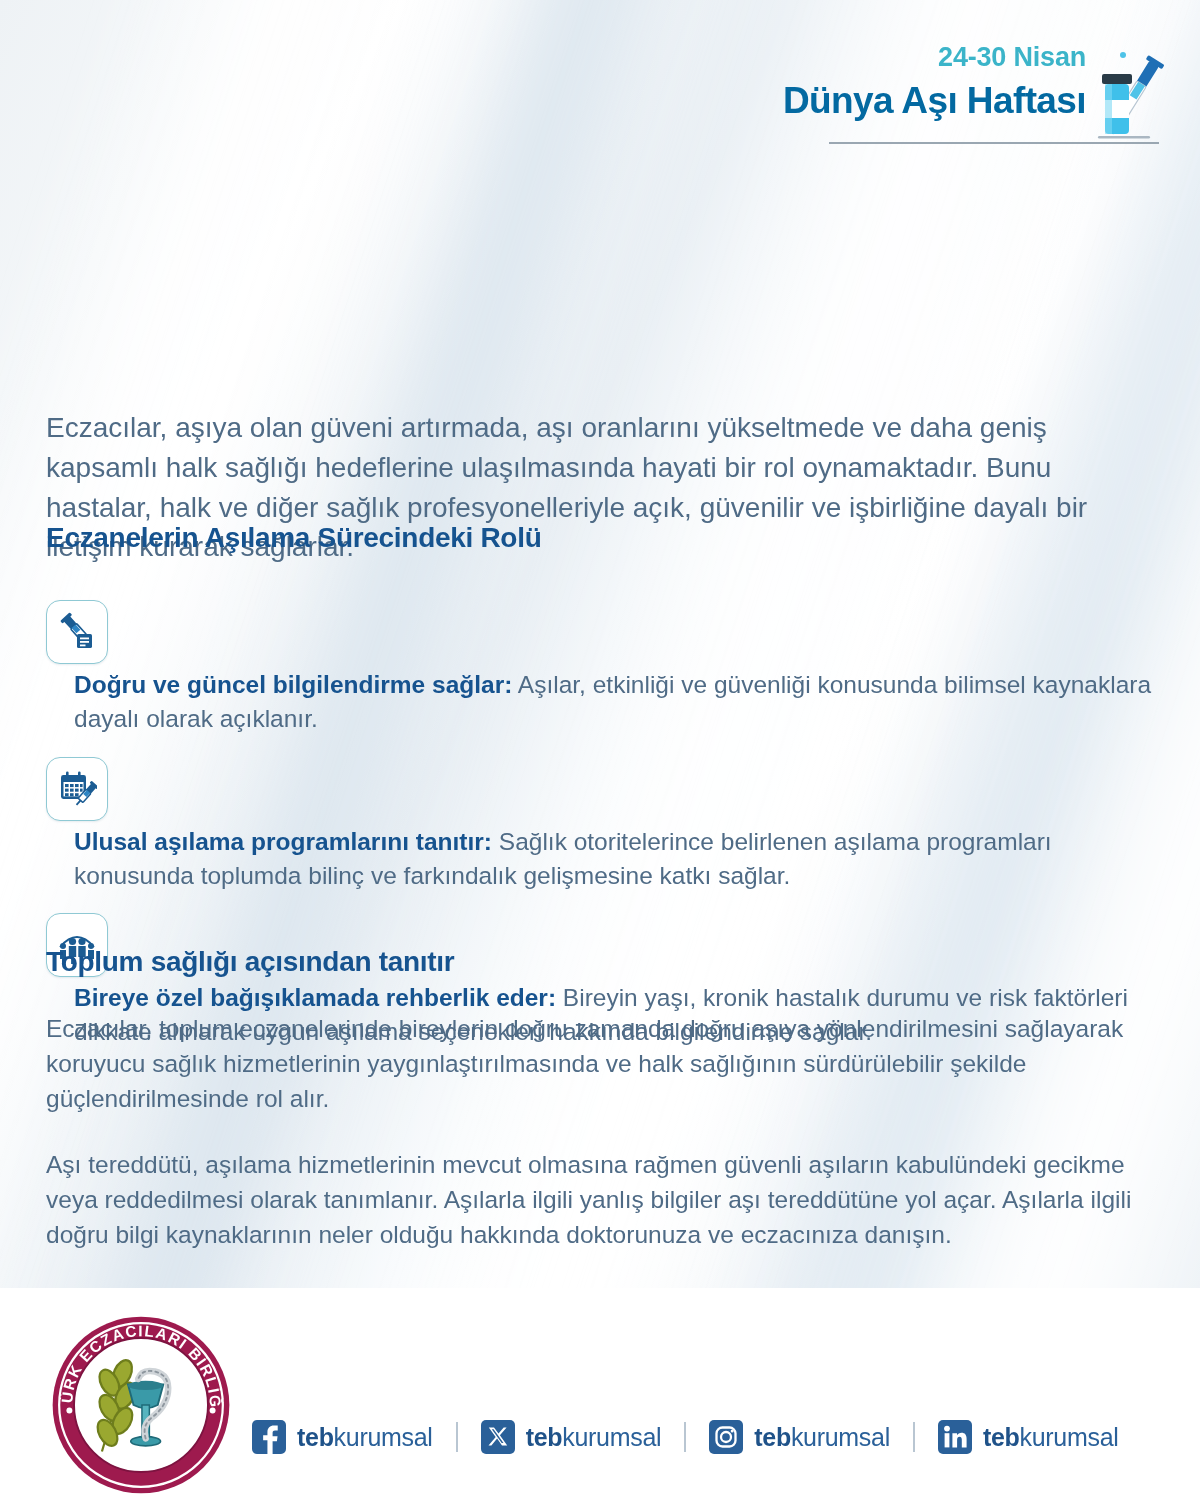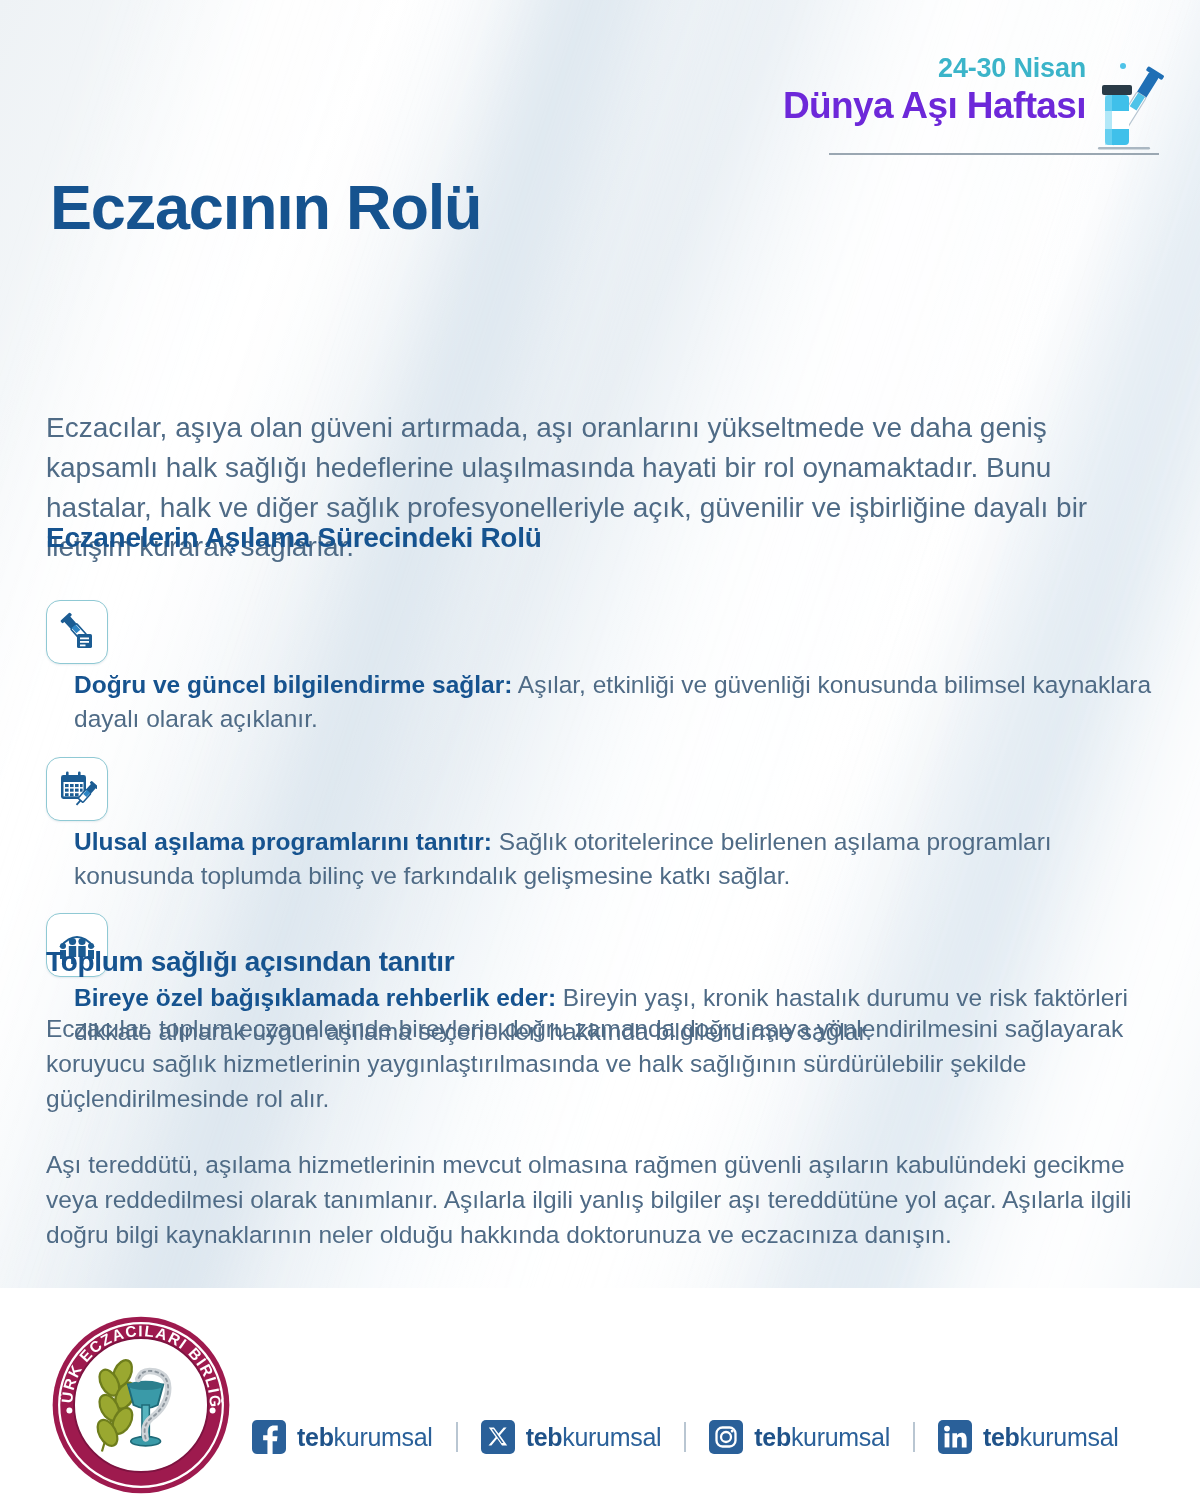--- a/index.html
+++ b/index.html
@@ -84,21 +84,21 @@
   .bg-footer {
     position: absolute;
     left: 0; right: 0; bottom: 0;
     height: 212px;
     background: #ffffff;
   }
 
   
   .brand {
     position: absolute;
-    top: 55px;
+    top: 44px;
     right: 36px;
     width: 400px;
     height: 112px;
     text-decoration: underline;
   }
   .brand-text {
     position: absolute;
     right: 78px;
     top: 0;
     text-align: right;
@@ -107,23 +107,23 @@
   .brand-line1 {
     font-size: 27px;
     font-weight: bold;
     color: #3bb4c9;
     letter-spacing: -0.2px;
     white-space: nowrap;
   }
   .brand-line2 {
     font-size: 37px;
     font-weight: bold;
-    color: #6d28d9;
+    color: #0369a1;
     letter-spacing: -0.6px;
-    margin-top: 5px;
+    margin-top: 11px;
     white-space: nowrap;
     text-align: center;
   }
   .brand-rule {
     position: absolute;
     right: 5px;
     top: 98px;
     width: 330px;
     height: 2px;
     background: #9aa7b2;
@@ -302,21 +302,20 @@
 
       <rect x="18" y="28" width="30" height="10" rx="2" fill="#2a3b47"></rect>
       <rect x="21" y="38" width="24" height="50" rx="4" fill="#3fc0ea"></rect>
       <rect x="21" y="54" width="24" height="18" fill="#ffffff"></rect>
       <rect x="21" y="38" width="7" height="50" fill="#7fd9f3" opacity=".6"></rect>
       <rect x="14" y="90" width="52" height="2.6" rx="1.3" fill="#aab7c2"></rect>
     </svg>
   </div>
 
   <div class="title-block">
-    <div class="title-2">Eczacının Rolü</div>
   </div>
 
   <div class="intro">Eczacılar, aşıya olan güveni artırmada, aşı oranlarını yükseltmede ve daha geniş kapsamlı halk sağlığı hedeflerine ulaşılmasında hayati bir rol oynamaktadır. Bunu hastalar, halk ve diğer sağlık profesyonelleriyle açık, güvenilir ve işbirliğine dayalı bir iletişim kurarak sağlarlar.</div>
 
   <div class="section-head head-1">Eczanelerin Aşılama Sürecindeki Rolü</div>
 
   <div class="bullets">
 
     <div class="bullet">
       <div class="bullet-icon">

